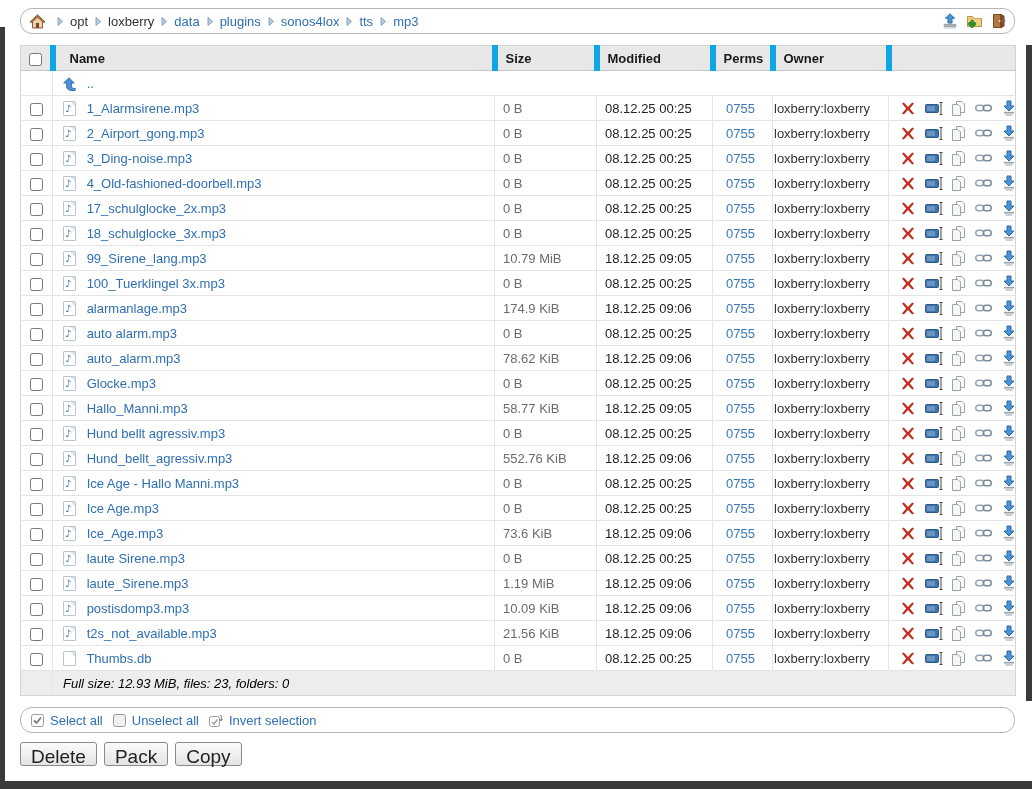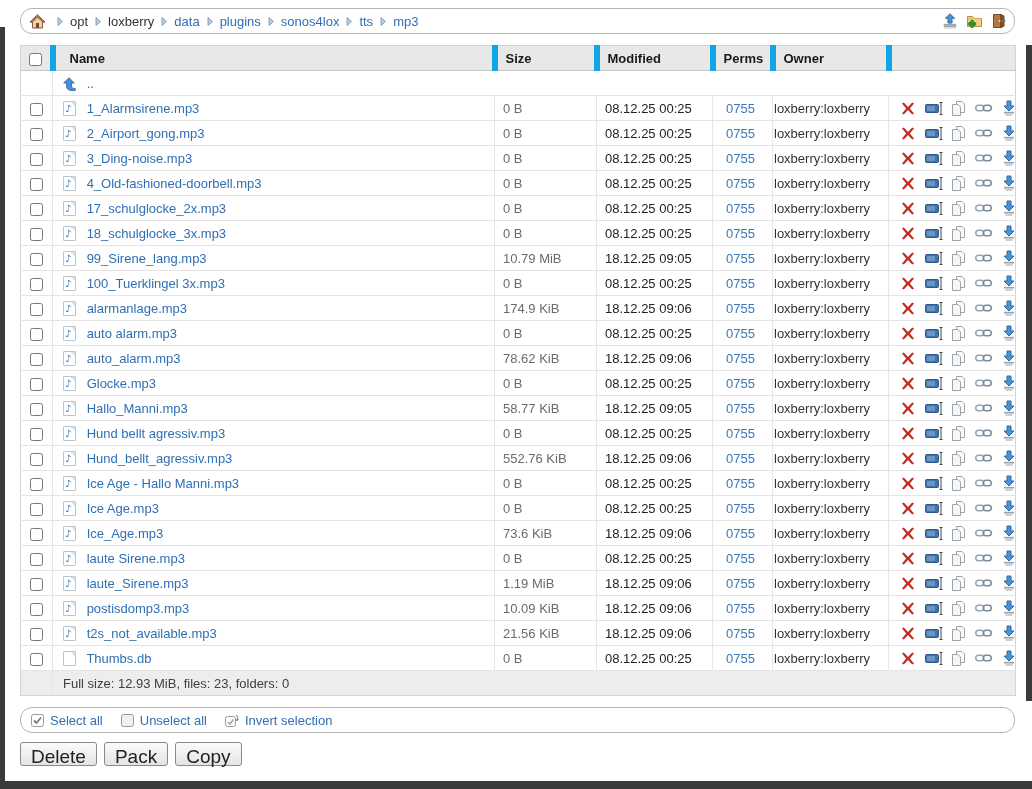--- a/index.html
+++ b/index.html
@@ -58,27 +58,27 @@
     display:inline-block; width:13px; height:15px; position:relative;
     border:1px solid #b9c6d0; border-radius:1px; background:#fff;
     vertical-align:-3px; margin-right:7px;
     background:linear-gradient(225deg,#dfe4e8 0 3px,#fff 3px);
   }
   .ficon .note {
     position:absolute; left:1px; top:0px; font-size:10px; color:#3576b8;
     font-family:"DejaVu Sans",sans-serif; line-height:14px;
   }
   .up-row .upicon { display:inline-block; vertical-align:-3px; margin-right:7px; line-height:0; }
-  tfoot td { background:#ededed; color:#404040; }
+  tfoot td { background:#ededed; color:#000000;font-style:italic; }
   tfoot td.msg { padding-left:10px; }
 
   
   .select-bar {
     margin-top:11px; height:26px; border:1px solid #b5b5b5; border-radius:12px;
-    display:flex; align-items:center; padding:0 10px; gap:18px; background:#fff;
+    display:flex; align-items:center; padding:0 10px; gap:10px; background:#fff;
   }
   .sel-item { display:inline-flex; align-items:center; gap:6px; cursor:pointer; }
   .sel-item a { color:#2f6fb4; text-decoration:none; }
   .sel-item svg { display:block; }
 
   
   .btn-row { margin-top:9px; display:flex; gap:7px; }
   button {
     font-family:"Liberation Sans","DejaVu Sans",sans-serif; font-size:19px; color:#222;
     background:linear-gradient(#fbfbfb,#e4e4e4); border:1px solid #8a8a8a;

